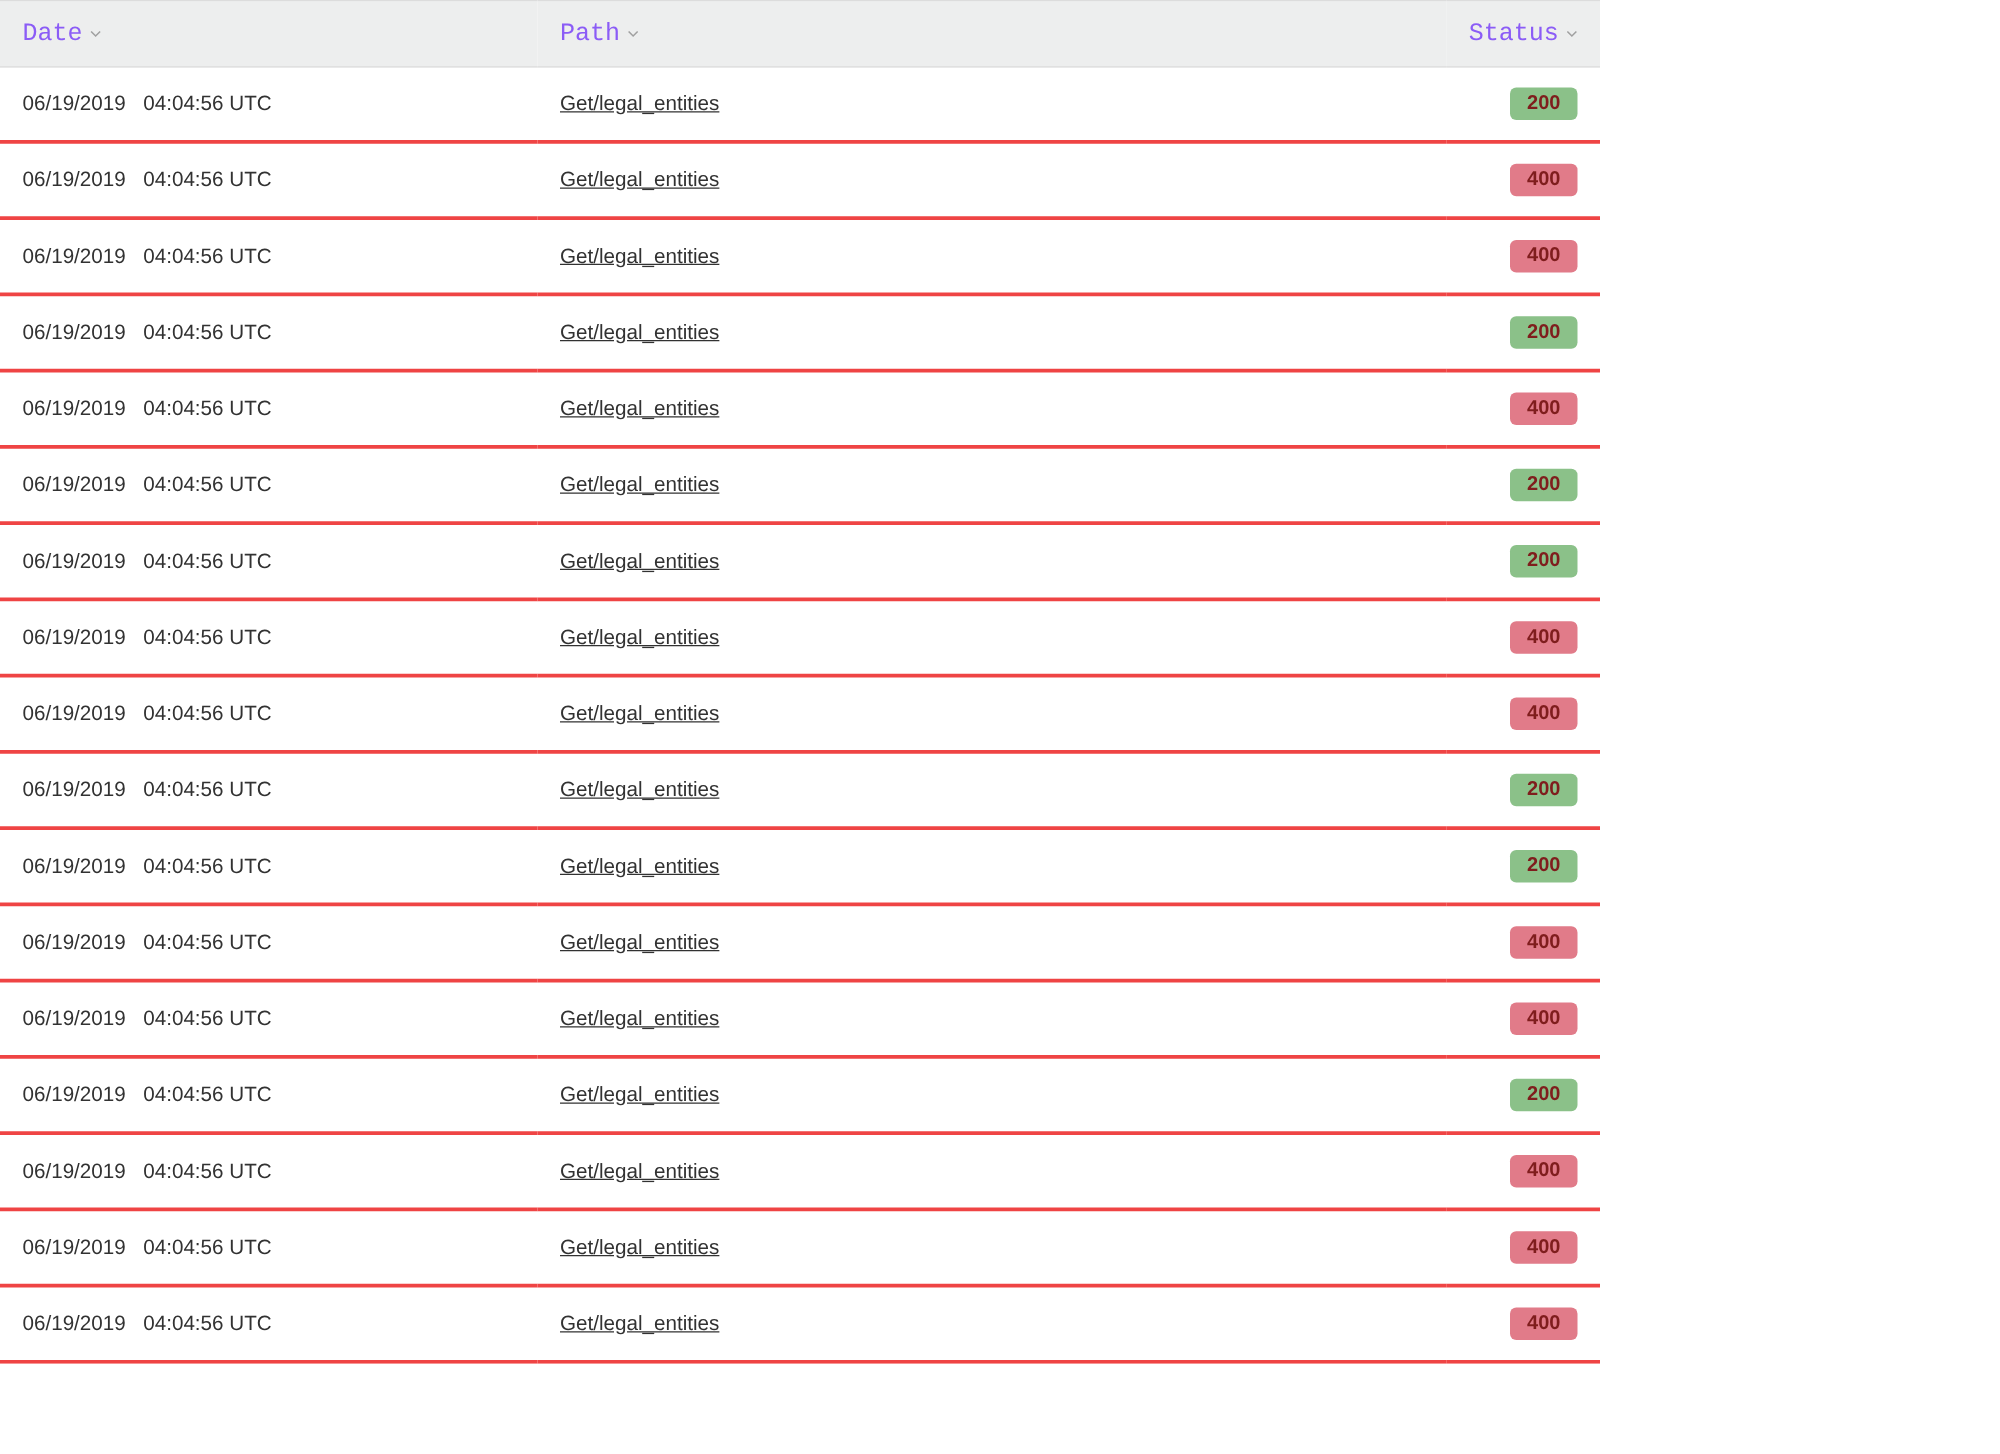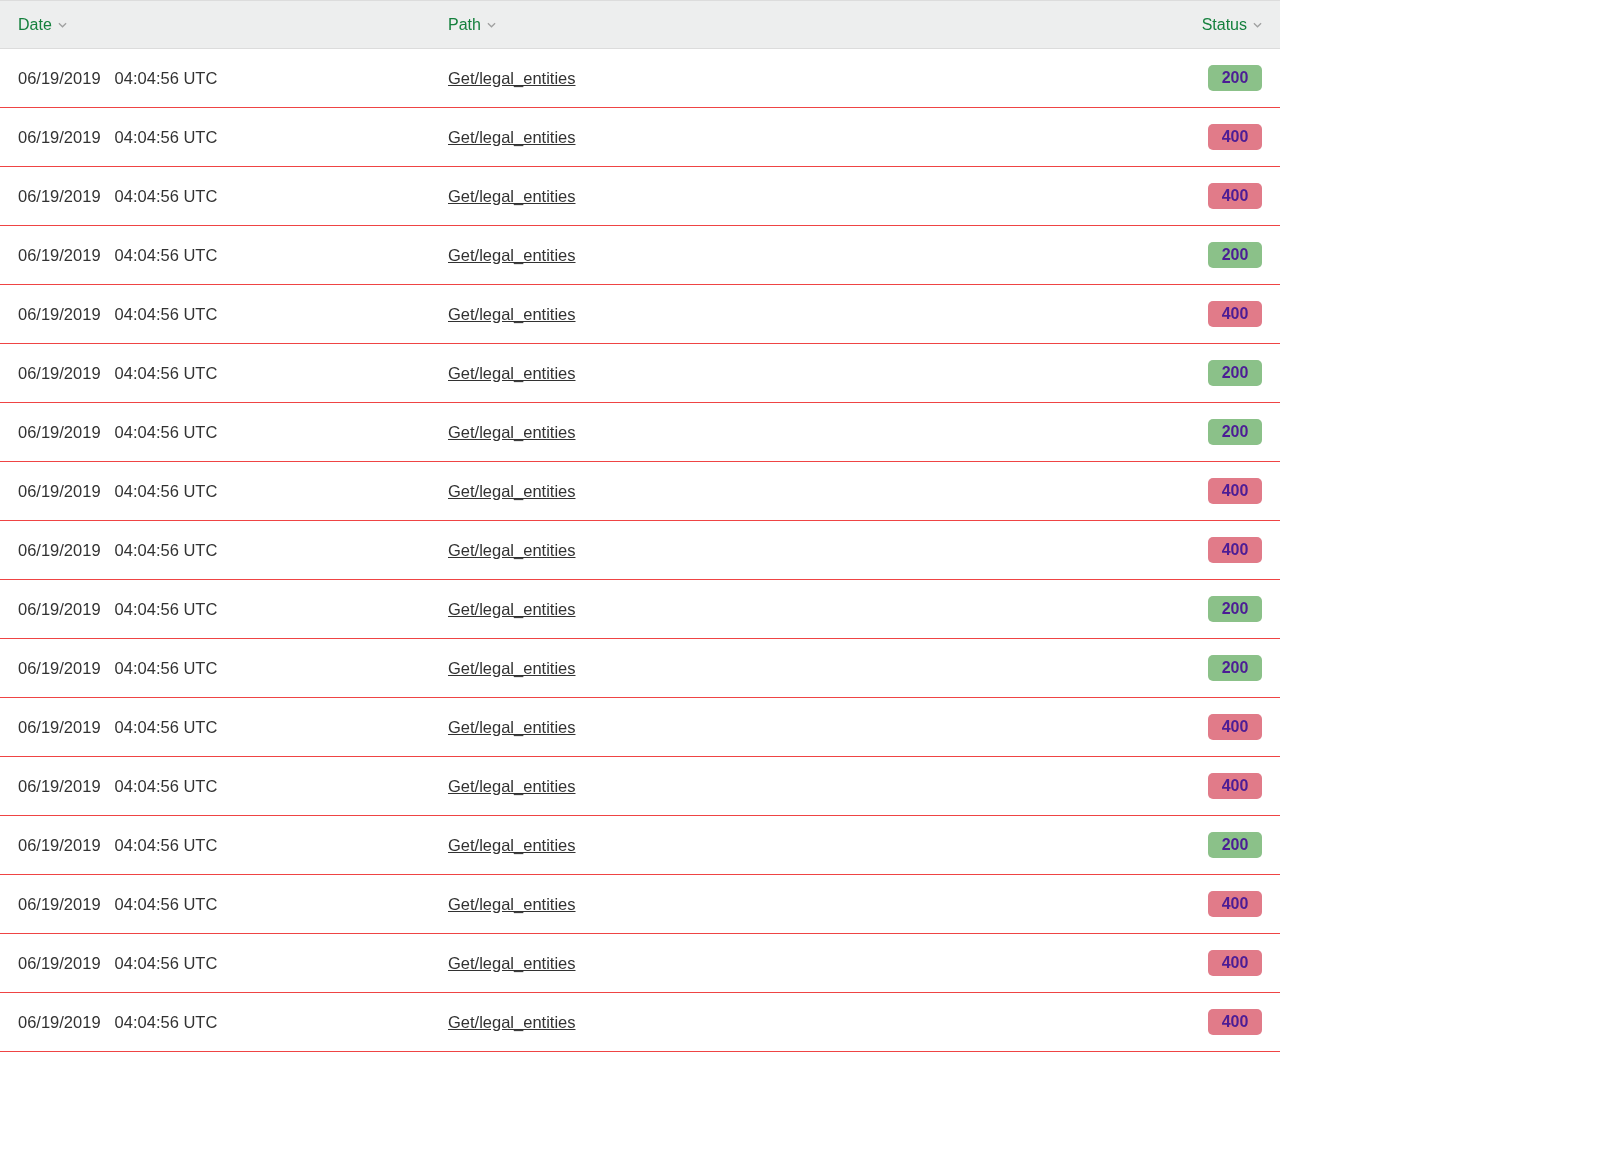--- a/index.html
+++ b/index.html
@@ -18,22 +18,23 @@
     }
     .table thead tr {
       background: #edeeee;
       border-top: 1px solid #dcdcdc;
       border-bottom: 1px solid #dcdcdc;
     }
     .table th {
       text-align: left;
       padding: 15px 18px 14px 18px;
       font-weight: 400;
-      font-size: 16px;
-      color: #15803d;
+      font-size: 20px;
+      color: #8b5cf6;
+      font-family: Liberation Mono, monospace;
     }
     .table th.status-col {
       text-align: right;
     }
     .th-inner {
       display: inline-flex;
       align-items: center;
       gap: 6px;
       cursor: pointer;
     }
@@ -43,21 +44,21 @@
       padding-bottom: 1px;
     }
     .chevron-down-icon svg {
       width: 9px;
       height: 6px;
       stroke: #a0a0a0;
       stroke-width: 1.4;
       fill: none;
     }
     .table tbody tr {
-      border-bottom: 1px solid #ef4444;
+      border-bottom: 3px solid #ef4444;
     }
     .table td {
       padding: 16px 18px;
       font-size: 16.5px;
       color: #323232;
       vertical-align: middle;
     }
     .date-cell {
       width: 430px;
     }
@@ -72,21 +73,21 @@
     .status-cell {
       text-align: right;
       width: 110px;
     }
     .status-badge {
       display: inline-block;
       min-width: 54px;
       text-align: center;
       padding: 3px 12px;
       border-radius: 5px;
-      color: #4c1d95;
+      color: #7f1d1d;
       font-weight: 600;
       font-size: 16px;
       line-height: 20px;
     }
     .status-badge.status-200 {
       background: #8bc189;
     }
     .status-badge.status-400 {
       background: #e17b89;
       text-align: center;

